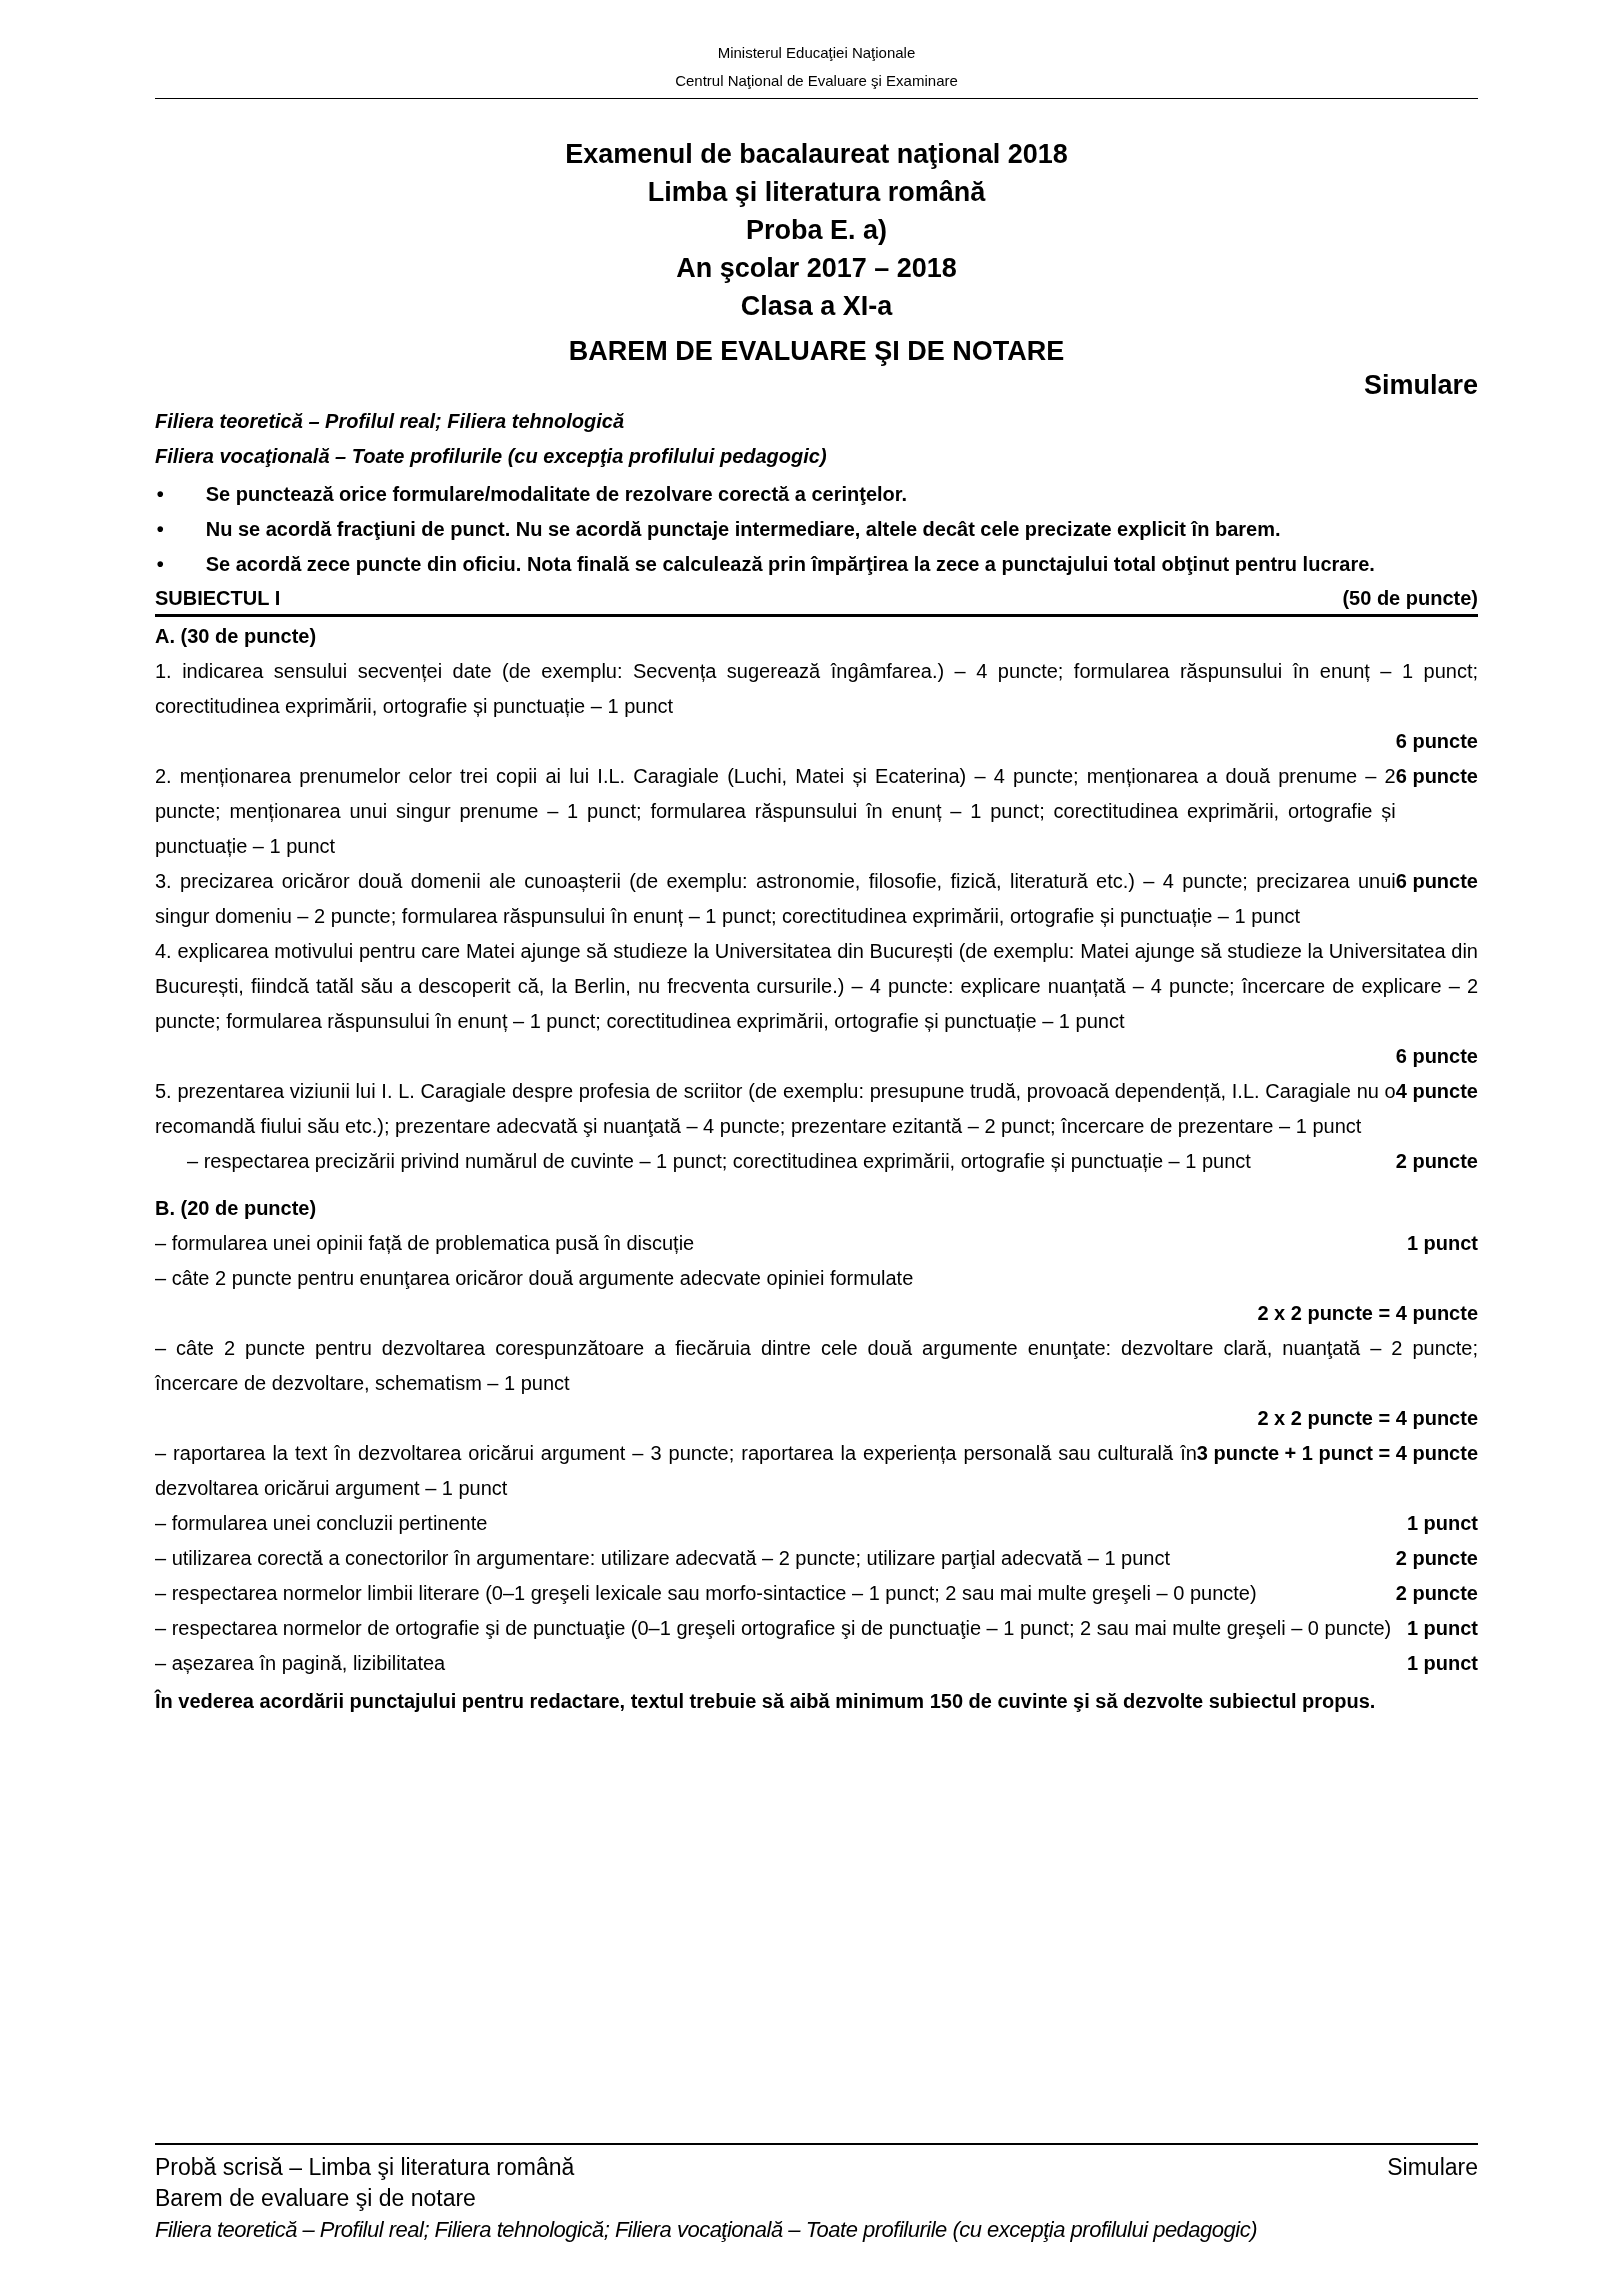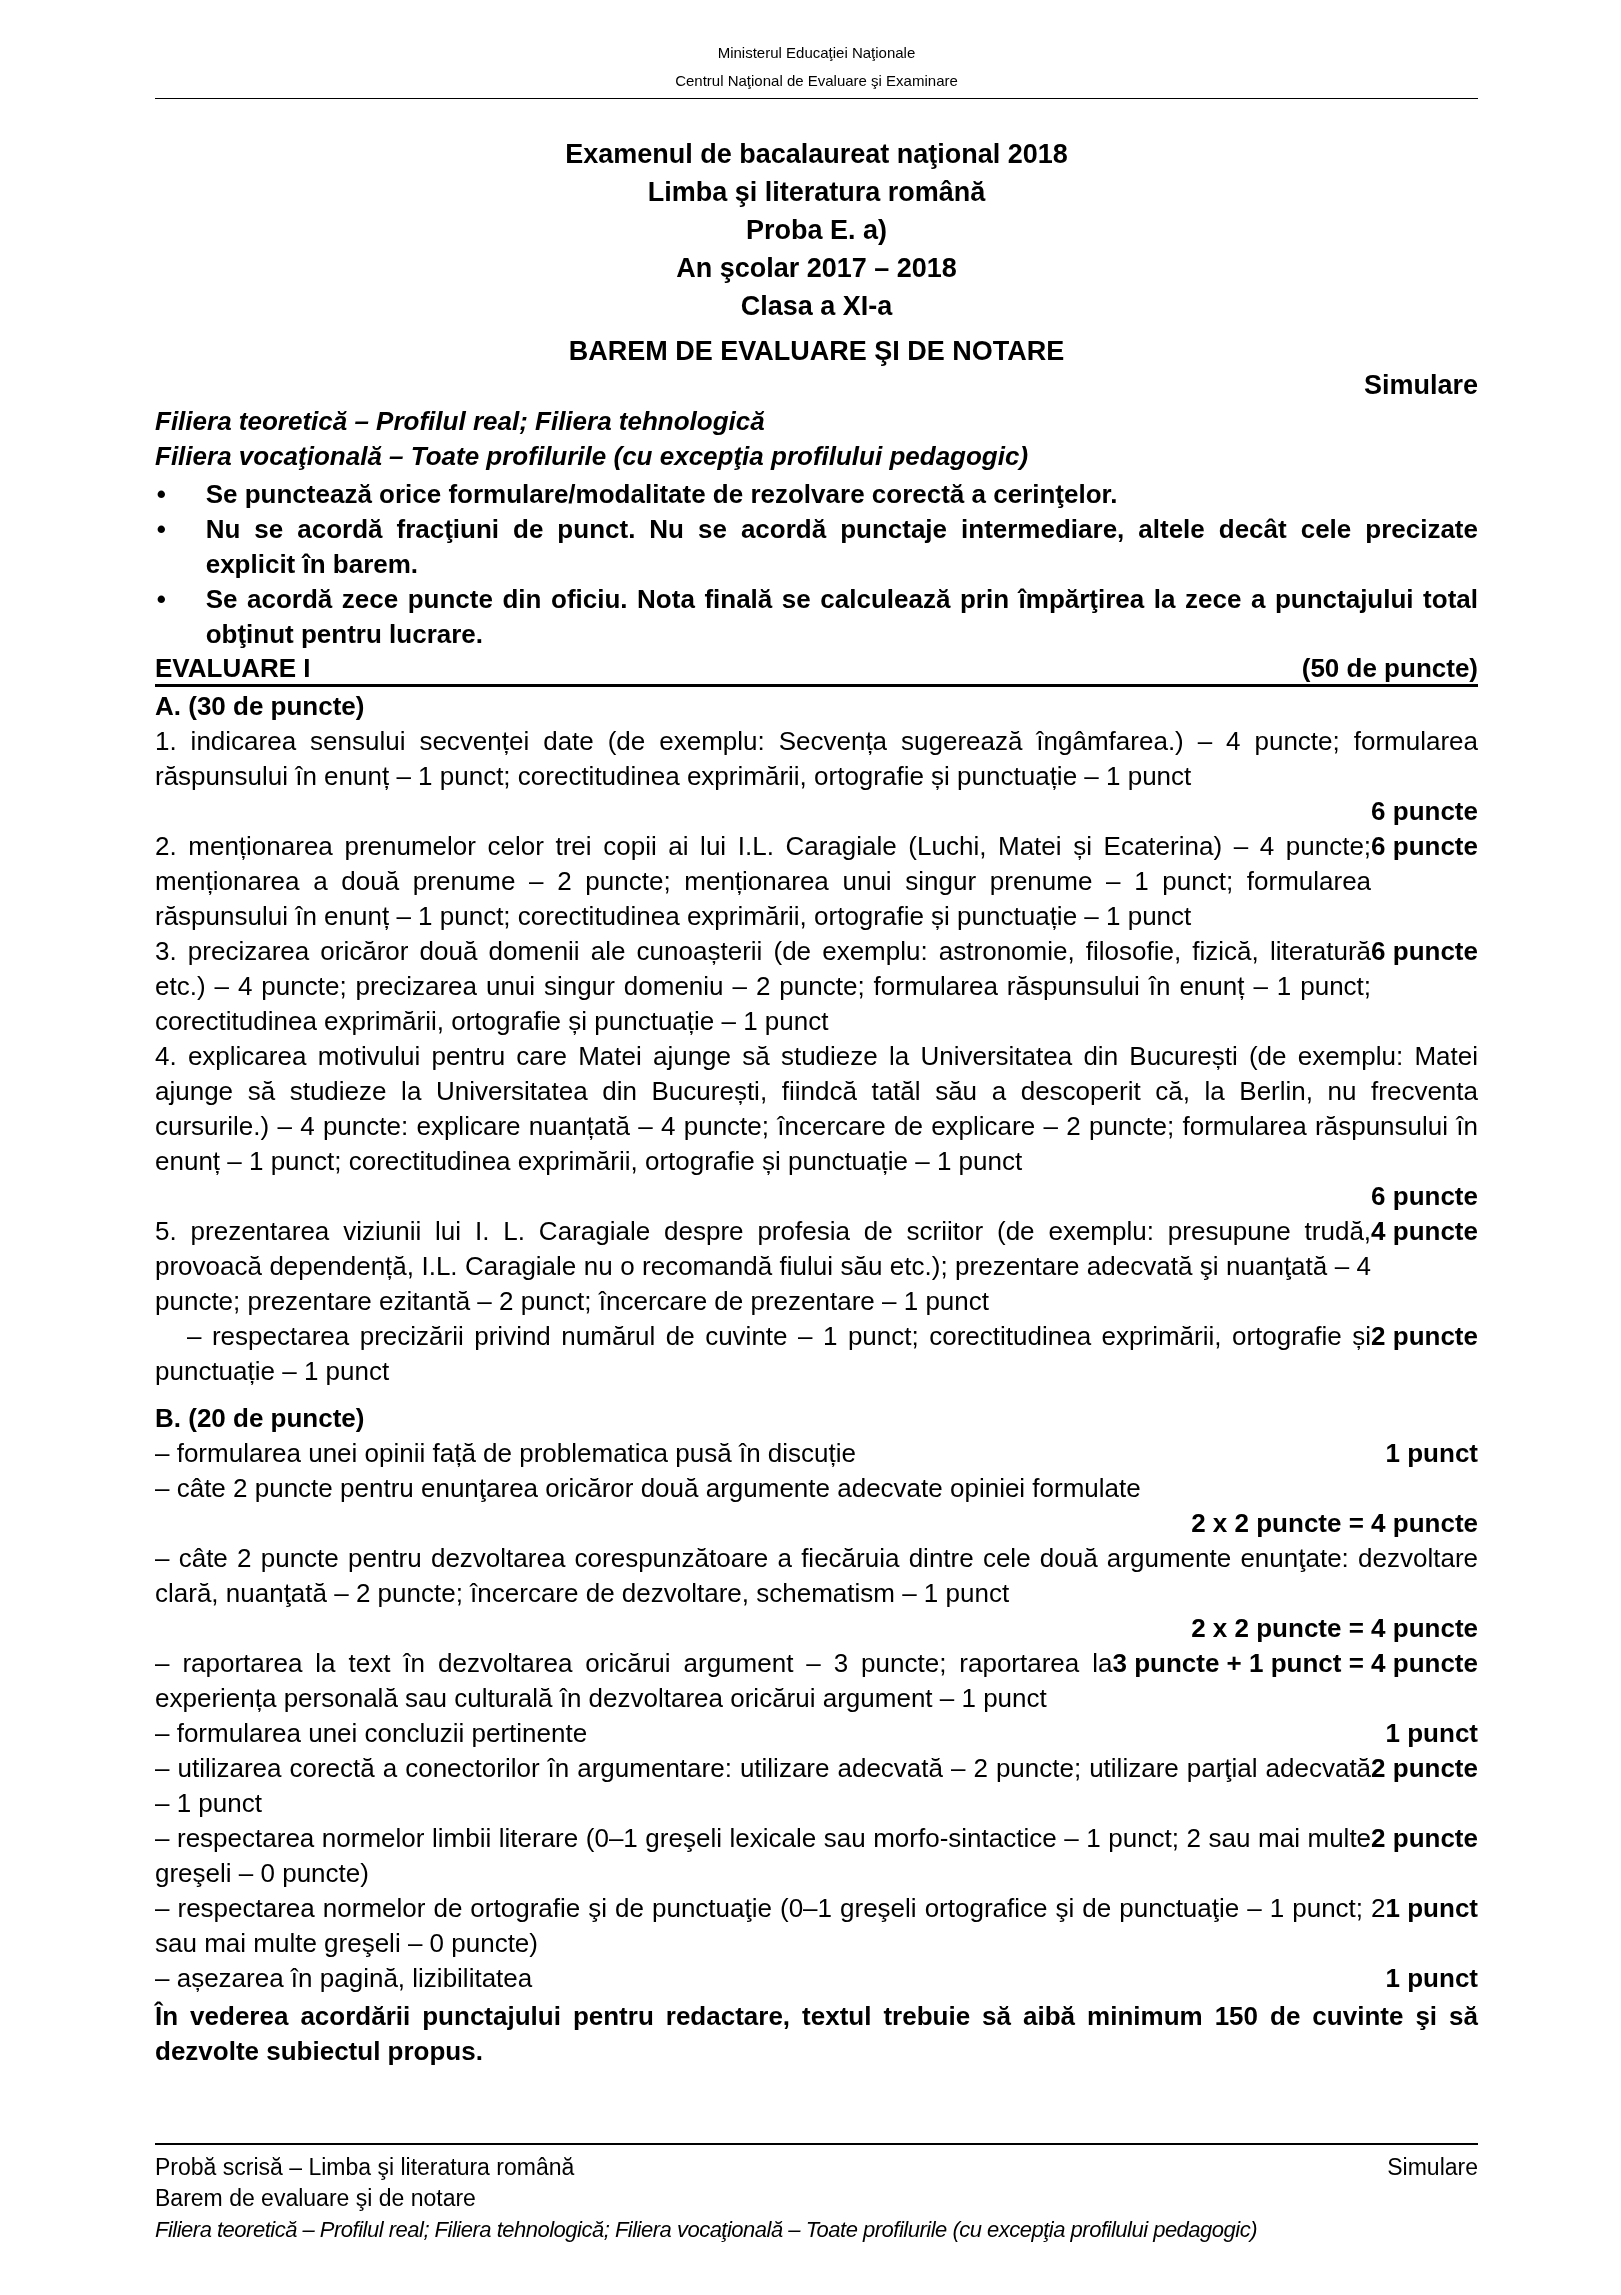--- a/index.html
+++ b/index.html
@@ -4,21 +4,21 @@
 <style>
   html, body { margin: 0; padding: 0; background: #ffffff; }
   body { width: 1622px; height: 2295px; position: relative; overflow: hidden;
          font-family: "Liberation Sans", sans-serif; color: #000; }
   .page { position: absolute; left: 155px; width: 1323px; top: 0; }
   .hdr { position: absolute; left: 0; width: 1323px; text-align: center; font-size: 15px; line-height: 28px; }
   .hdr-rule { position: absolute; left: 0; width: 1323px; top: 98px; border-top: 1.7px solid #000; }
   .title-block { position: absolute; top: 135px; left: 0; width: 1323px; text-align: center; font-weight: bold; font-size: 27px; line-height: 38px; }
   .barem { position: absolute; top: 333px; left: 0; width: 1323px; text-align: center; font-weight: bold; font-size: 27px; line-height: 37px; }
   .sim-right { position: absolute; top: 368px; right: 0; font-weight: bold; font-size: 27px; line-height: 35px; }
-  .body { position: absolute; top: 404px; left: 0; width: 1323px; font-size: 26px; line-height: 35px; }
+  .body { position: absolute; top: 404px; left: 0; width: 1323px; font-size: 20px; line-height: 35px; }
   .ital { font-style: italic; font-weight: bold; }
   .bul { display: flex; font-weight: bold; text-align: justify; }
   .bul .dot { width: 49px; flex: 0 0 49px; padding-left: 1.7px; }
   .bul .txt { flex: 1; }
   .subj { display: flex; justify-content: space-between; font-weight: bold; border-bottom: 3.4px solid #000; line-height: 32px; margin-bottom: 1.7px; }
   .sec { font-weight: bold; }
   .j { text-align: justify; text-align-last: left; }
   .row { display: flex; justify-content: space-between; align-items: baseline; }
   .row .l { flex: 1; }
   .pts { font-weight: bold; white-space: nowrap; text-align: right; }
@@ -63,21 +63,21 @@
     <div class="bul">
       <span class="dot">•</span>
       <span class="txt">Nu se acordă fracţiuni de punct. Nu se acordă punctaje intermediare, altele decât cele precizate explicit în barem.</span>
     </div>
     <div class="bul">
       <span class="dot">•</span>
       <span class="txt">Se acordă zece puncte din oficiu. Nota finală se calculează prin împărţirea la zece a punctajului total obţinut pentru lucrare.</span>
     </div>
 
     <div class="subj">
-      <span>EVALUARE I</span>
+      <span>SUBIECTUL I</span>
       <span>(50 de puncte)</span>
     </div>
 
     <div class="sec">A. (30 de puncte)</div>
 
     <div class="j">1. indicarea sensului secvenței date (de exemplu: Secvența sugerează îngâmfarea.) – 4 puncte; formularea răspunsului în enunț – 1 punct; corectitudinea exprimării, ortografie și punctuație – 1 punct</div>
     <div class="right">6 puncte</div>
 
     <div class="row">
       <span class="l j">2. menționarea prenumelor celor trei copii ai lui I.L. Caragiale (Luchi, Matei și Ecaterina) – 4 puncte; menționarea a două prenume – 2 puncte; menționarea unui singur prenume – 1 punct; formularea răspunsului în enunț – 1 punct; corectitudinea exprimării, ortografie și punctuație – 1 punct</span>

